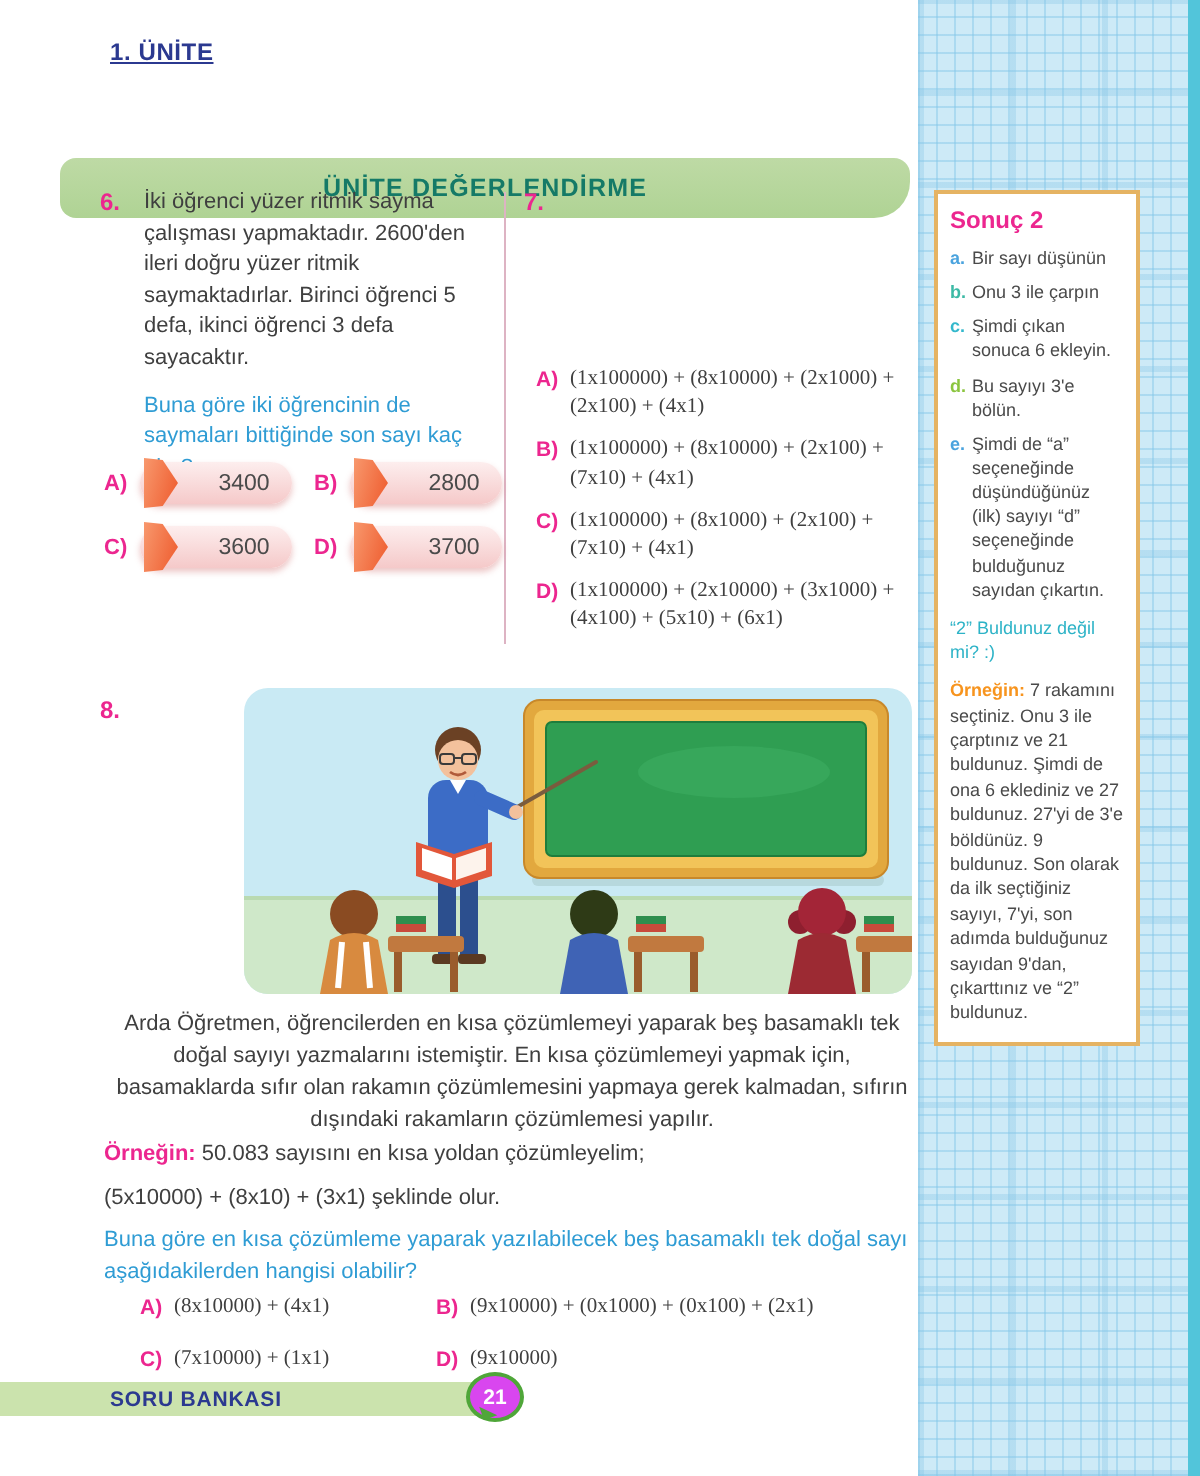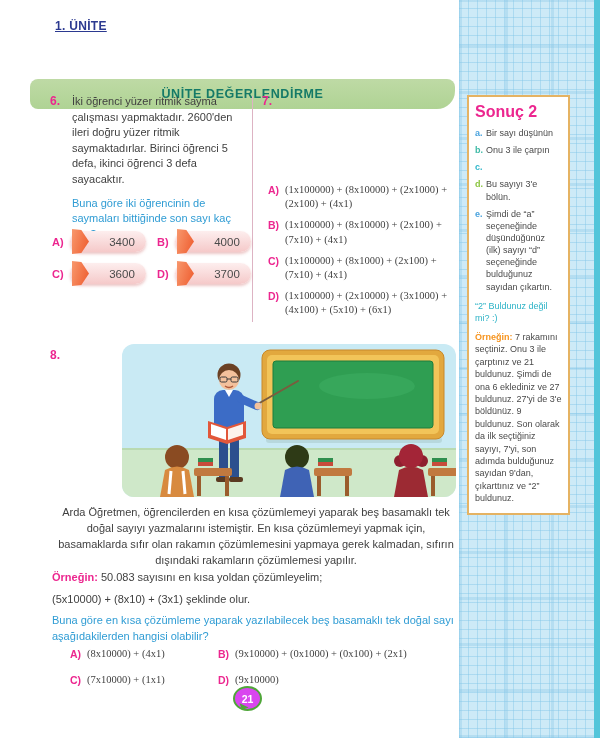--- a/index.html
+++ b/index.html
@@ -67,21 +67,21 @@
   .example-label { color:#ec268f; font-weight:bold; }
   .q8-formula { position:absolute; left:52px; top:593px; width:408px; font-size:11px; }
   .q8-question { position:absolute; left:52px; top:613px; width:408px; font-size:11px; line-height:1.42; }
   .q8-choices { position:absolute; left:70px; top:648px; width:390px; display:grid; grid-template-columns:148px 1fr; row-gap:7px; font-size:10.5px; }
 
   
   .sidebar {
     position:absolute; left:467px; top:95px; width:103px;
     background:#ffffff; border:2px solid #e5b363; padding:6px 6px 8px 6px;
   }
-  .sidebar-title { font-size:16px; font-weight:bold; color:#ec268f; margin-bottom:6px; }
+  .sidebar-title { font-size:12px; font-weight:bold; color:#ec268f; margin-bottom:6px; }
   .step { display:flex; font-size:9px; line-height:1.35; color:#4a4a4a; margin-bottom:5px; }
   .step-letter { width:11px; flex:none; font-weight:bold; }
   .step-text { flex:1; }
   .sidebar-note { font-size:9px; line-height:1.35; color:#2db3c7; margin:7px 0 7px 0; }
   .sidebar-example { font-size:9px; line-height:1.38; color:#4a4a4a; }
   .sidebar-example-label { color:#f7941e; font-weight:bold; }
 
   
   .footer-bar {
     position:absolute; left:0; top:691px; width:252px; height:17px;
@@ -127,21 +127,21 @@
       <span class="pill-letter">A)</span>
       <span class="pill">
           <span class="ribbon"></span>
           <span class="pill-value">3400</span>
         </span>
     </div>
     <div class="pill-item">
       <span class="pill-letter">B)</span>
       <span class="pill">
           <span class="ribbon"></span>
-          <span class="pill-value">4000</span>
+          <span class="pill-value">2800</span>
         </span>
     </div>
     <div class="pill-item">
       <span class="pill-letter">C)</span>
       <span class="pill">
           <span class="ribbon"></span>
           <span class="pill-value">3600</span>
         </span>
     </div>
     <div class="pill-item">
@@ -274,33 +274,37 @@
     <div class="step">
       <span class="step-letter" style="color: rgb(74, 163, 222);">a.</span>
       <span class="step-text">Bir sayı düşünün</span>
     </div>
     <div class="step">
       <span class="step-letter" style="color: rgb(60, 185, 165);">b.</span>
       <span class="step-text">Onu 3 ile çarpın</span>
     </div>
     <div class="step">
       <span class="step-letter" style="color: rgb(51, 184, 204);">c.</span>
+      <span class="step-text">Şimdi çıkan sonuca 6 ekleyin.</span>
     </div>
     <div class="step">
       <span class="step-letter" style="color: rgb(139, 197, 63);">d.</span>
       <span class="step-text">Bu sayıyı 3'e bölün.</span>
     </div>
     <div class="step">
       <span class="step-letter" style="color: rgb(74, 163, 222);">e.</span>
       <span class="step-text">Şimdi de “a” seçeneğinde düşündüğünüz (ilk) sayıyı “d” seçeneğinde bulduğunuz sayıdan çıkartın.</span>
     </div>
     <div class="sidebar-note">“2” Buldunuz değil mi? :)</div>
     <div class="sidebar-example">
       <span class="sidebar-example-label">Örneğin:</span>
       <span>7 rakamını seçtiniz. Onu 3 ile çarptınız ve 21 buldunuz. Şimdi de ona 6 eklediniz ve 27 buldunuz. 27'yi de 3'e böldünüz. 9 buldunuz. Son olarak da ilk seçtiğiniz sayıyı, 7'yi, son adımda bulduğunuz sayıdan 9'dan, çıkarttınız ve “2” buldunuz.</span>
     </div>
   </div>
 
+  <div class="footer-bar">
+    <span class="footer-label">SORU BANKASI</span>
+  </div>
   <div class="page-badge">
     <span>21</span>
   </div>
 
 </div>
 
 </body></html>

